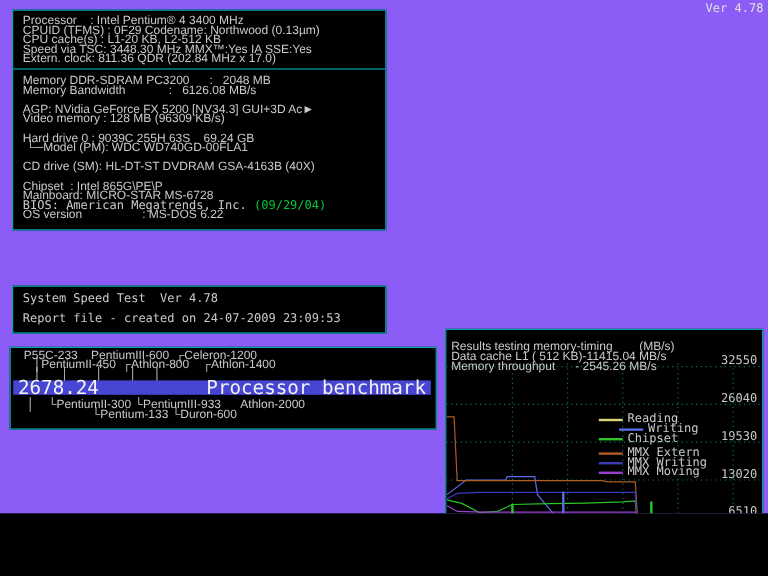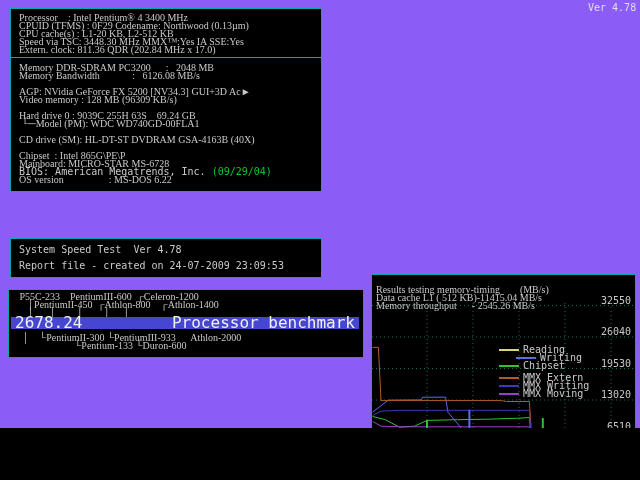--- a/index.html
+++ b/index.html
@@ -1,18 +1,18 @@
 <!DOCTYPE html>
 <html><head>
 <meta charset="utf-8">
 <style>
   html,body{margin:0;padding:0;background:#000;}
   #screen{position:relative;width:640px;height:428px;background:#8b5cf6;overflow:hidden;
           font-family:"DejaVu Sans Mono",monospace;color:#cacaca;}
-  pre{margin:0;font-family:Liberation Serif, serif;font-size:10px;line-height:8px;color:#cacaca;}
+  pre{margin:0;font-family:Liberation Sans, sans-serif;font-size:10px;line-height:8px;color:#cacaca;}
   .box{position:absolute;border:1px solid #00a8a8;background:#000;}
   .abs{position:absolute;}
   .ver{position:absolute;top:2px;left:588px;font-size:10px;color:#e0e0e0;}
   .divider{position:absolute;left:0;right:0;height:0;border-top:1px solid #00a8a8;}
   .row8{position:absolute;font-size:10px;line-height:8px;white-space:pre;}
   .green{color:#00c832;}
   
   .bench-bar{position:absolute;left:2px;width:348px;height:12px;background:#4646d2;
              display:flex;justify-content:space-between;align-items:center;padding:0 4px;box-sizing:border-box;}
   .bench-bar span{font-size:16px;line-height:10px;color:#f2f2f2;white-space:pre;}

